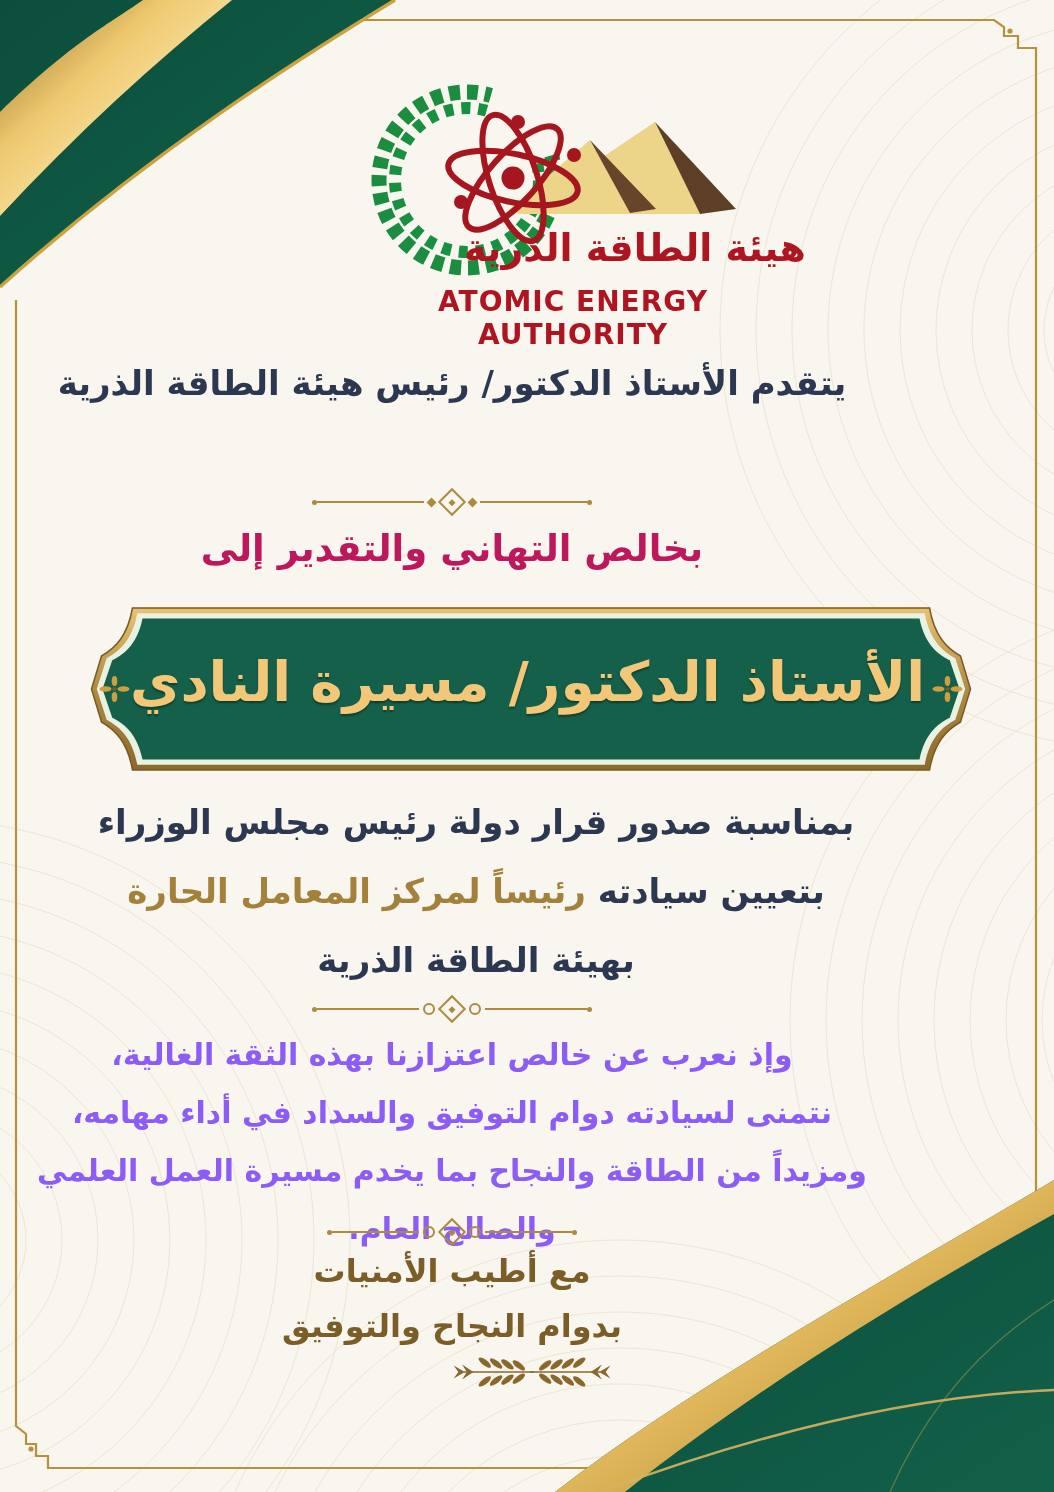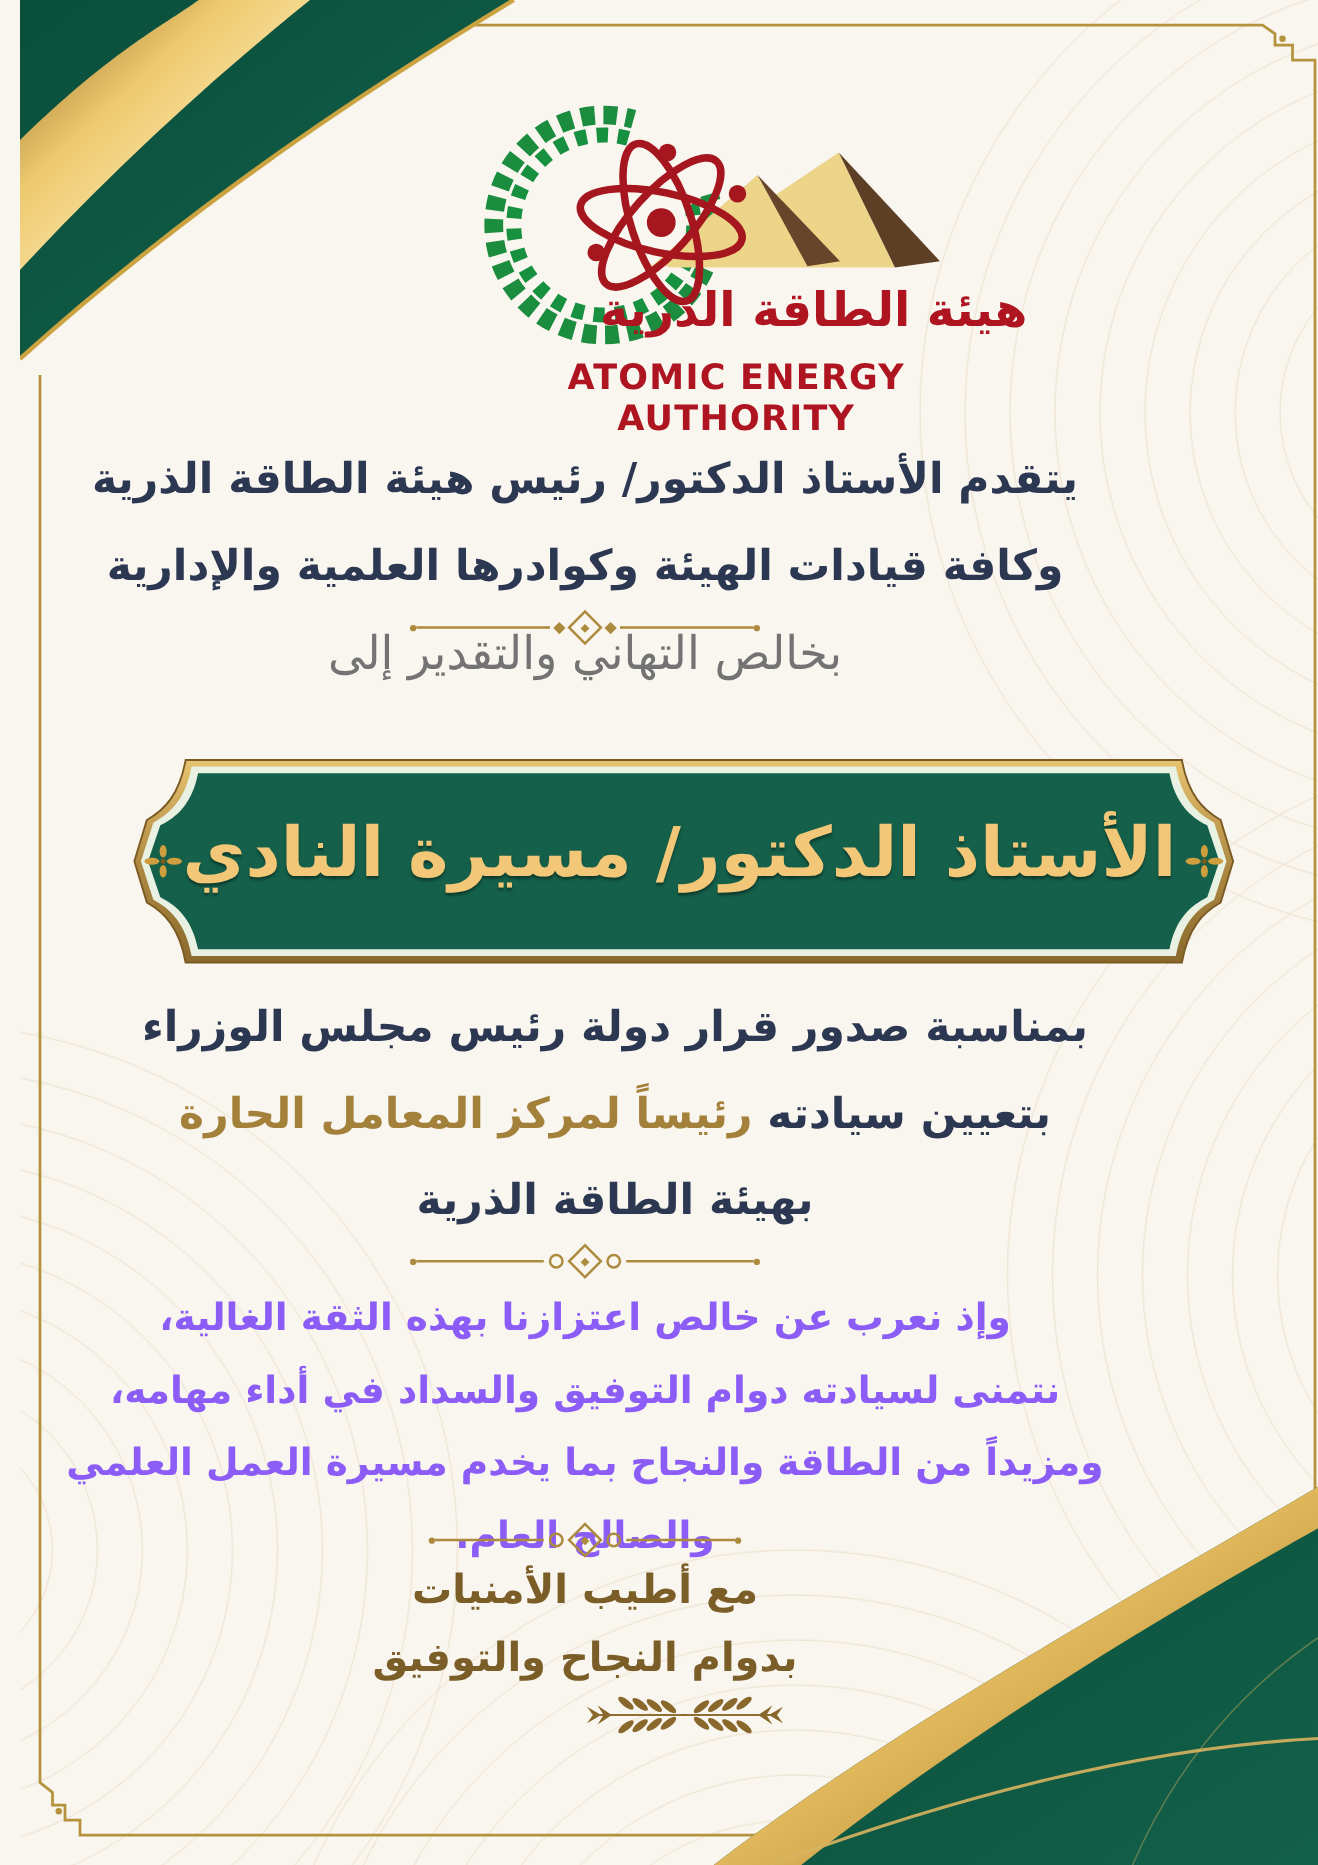--- a/index.html
+++ b/index.html
@@ -1,35 +1,35 @@
 <!DOCTYPE html>
 <html lang="ar"><head>
 <meta charset="utf-8">
 <style>
   html,body{margin:0;padding:0;}
   body{
     width:1054px;height:1492px;overflow:hidden;
     font-family:"DejaVu Sans", sans-serif;
     background:#f9f5ef;
   }
-  .poster{position:relative;width:904px;height:1492px;background:#f9f5ef;margin-left:16px;}
+  .poster{position:relative;width:904px;height:1492px;background:#f9f5ef;}
   .poster svg{display:block;}
   .bg-svg{position:absolute;inset:0;z-index:0;}
   .logo-svg{position:absolute;left:368px;top:66px;width:400px;height:215px;z-index:1;}
   .abs{position:absolute;z-index:2;}
   .center-text{left:0;right:0;text-align:center;}
 
   .logo-arabic{top:226px;left:430px;width:410px;text-align:center;
     font-size:38px;font-weight:bold;color:#ae1520;direction:rtl;}
   .logo-english{top:285px;left:373px;width:400px;text-align:center;
     font-size:28px;font-weight:bold;color:#ae1520;letter-spacing:1px;}
 
   .intro{top:348px;font-size:34px;font-weight:bold;color:#2c3752;
     line-height:70px;direction:rtl;}
-  .salutation{top:501px;font-size:37px;font-weight:normal;color:#737373;direction:rtl;}
+  .salutation{top:527px;font-size:37px;font-weight:bold;color:#be185d;direction:rtl;}
 
   .divider{position:absolute;left:0;right:0;z-index:2;display:flex;
     align-items:center;justify-content:center;}
   .dv-inner{display:flex;align-items:center;width:280px;}
   .dv-narrow .dv-inner{width:250px;}
   .dv-line{flex:1;height:2px;background:#ad8b3e;}
   .dv-dot{width:5px;height:5px;border-radius:50%;background:#ad8b3e;}
   .dv-dsm{width:7px;height:7px;background:#ad8b3e;transform:rotate(45deg);margin:0 4px;}
   .dv-dlg{width:16px;height:16px;border:2px solid #ad8b3e;transform:rotate(45deg);
     margin:0 3px;display:flex;align-items:center;justify-content:center;}
@@ -142,21 +142,20 @@
       <circle cx="93" cy="136" r="7" fill="#a5161f" stroke="none"></circle>
       <circle cx="206" cy="89" r="7" fill="#a5161f" stroke="none"></circle>
     </g>
   </svg>
 
   <div class="abs logo-arabic" dir="rtl">هيئة الطاقة الذرية</div>
   <div class="abs logo-english">ATOMIC ENERGY AUTHORITY</div>
 
   <div class="abs center-text intro">
     <div>يتقدم الأستاذ الدكتور/ رئيس هيئة الطاقة الذرية</div>
-    <div>وكافة قيادات الهيئة وكوادرها العلمية والإدارية</div>
   </div>
 
   <div class="divider" style="top:492px">
     <div class="dv-inner">
       <span class="dv-dot"></span>
       <span class="dv-line"></span>
       <span class="dv-dsm"></span>
       <span class="dv-dlg">
           <span class="dv-dlg-in"></span>
         </span>

